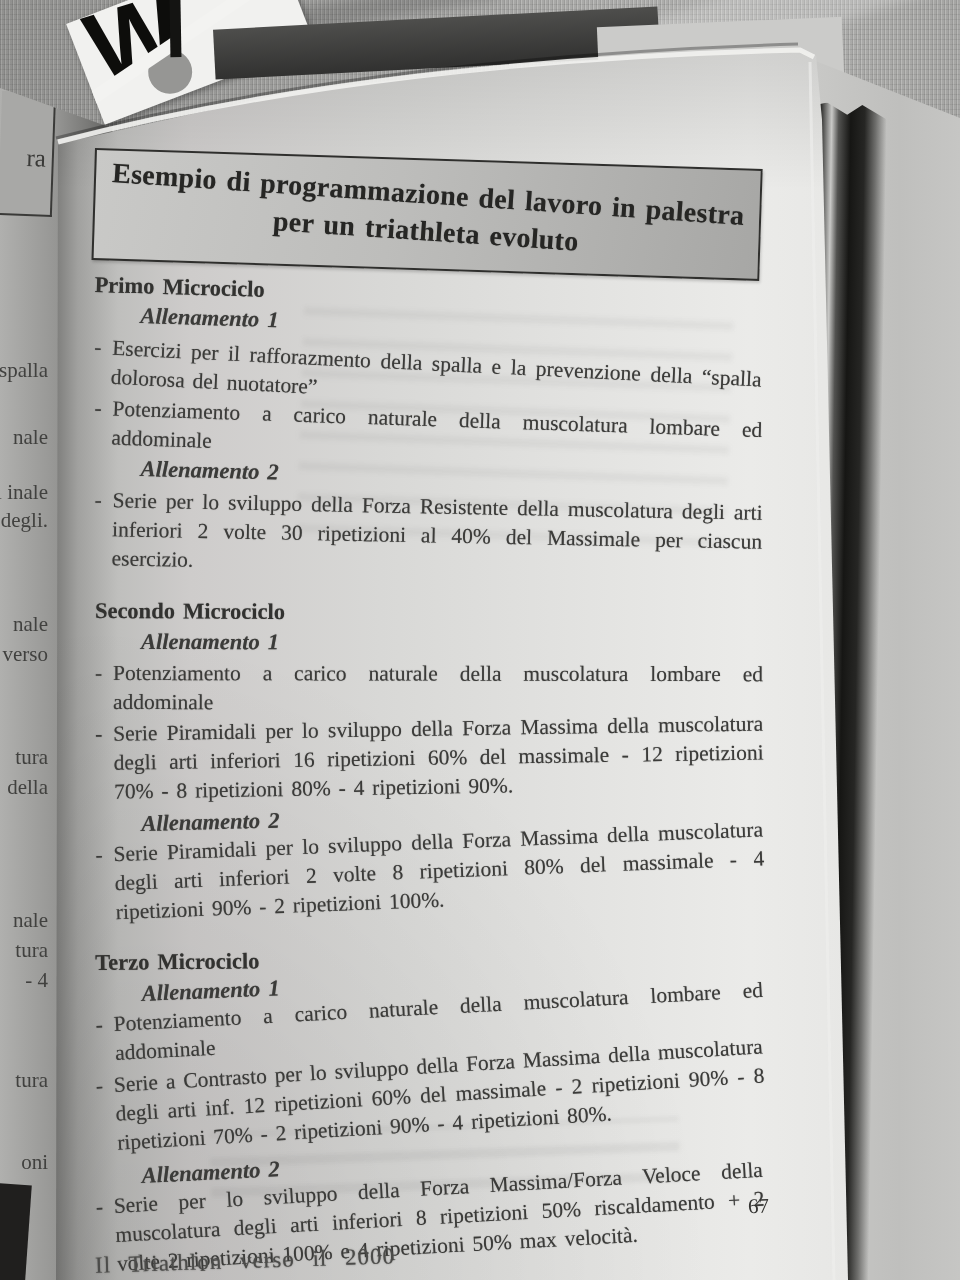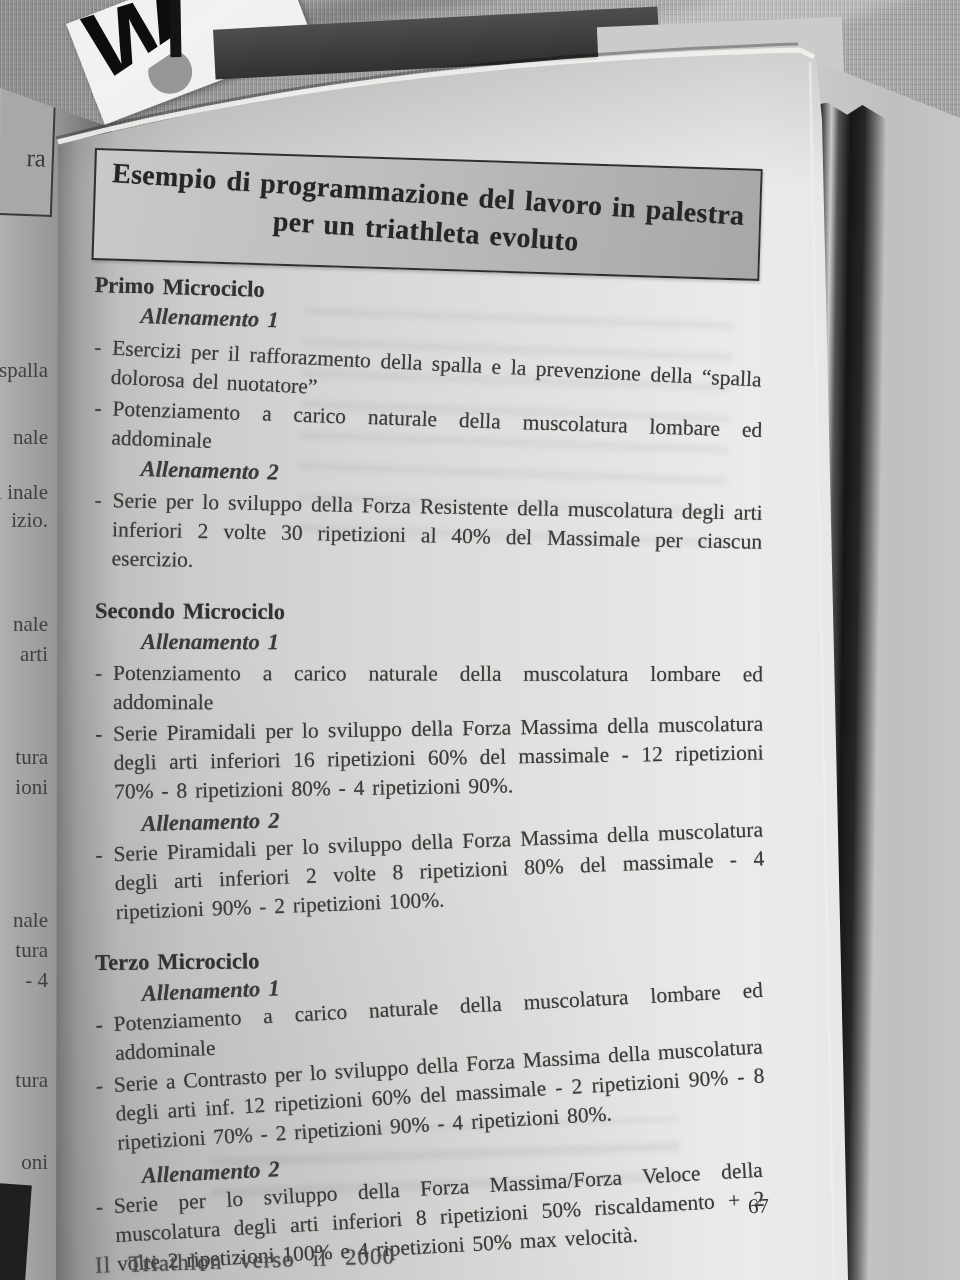--- a/index.html
+++ b/index.html
@@ -102,25 +102,25 @@
   <div class="right-surface"></div>
   <div class="edge-bands"></div>
 
   <div class="left-page">
     <div class="lp-box">
       <span>ra</span>
     </div>
     <span class="frag" style="top:276px">spalla</span>
     <span class="frag" style="top:343px">nale</span>
     <span class="frag" style="top:398px">i inale</span>
-    <span class="frag" style="top:426px">izio.</span>
+    <span class="frag" style="top:426px">degli.</span>
     <span class="frag" style="top:530px">nale</span>
-    <span class="frag" style="top:560px">arti</span>
+    <span class="frag" style="top:560px">verso</span>
     <span class="frag" style="top:663px">tura</span>
-    <span class="frag" style="top:693px">ioni</span>
+    <span class="frag" style="top:693px">della</span>
     <span class="frag" style="top:826px">nale</span>
     <span class="frag" style="top:856px">tura</span>
     <span class="frag" style="top:886px">- 4</span>
     <span class="frag" style="top:986px">tura</span>
     <span class="frag" style="top:1068px">oni</span>
   </div>
 
   <div class="main-page"></div>
 
   <svg class="edges" width="960" height="1280">

